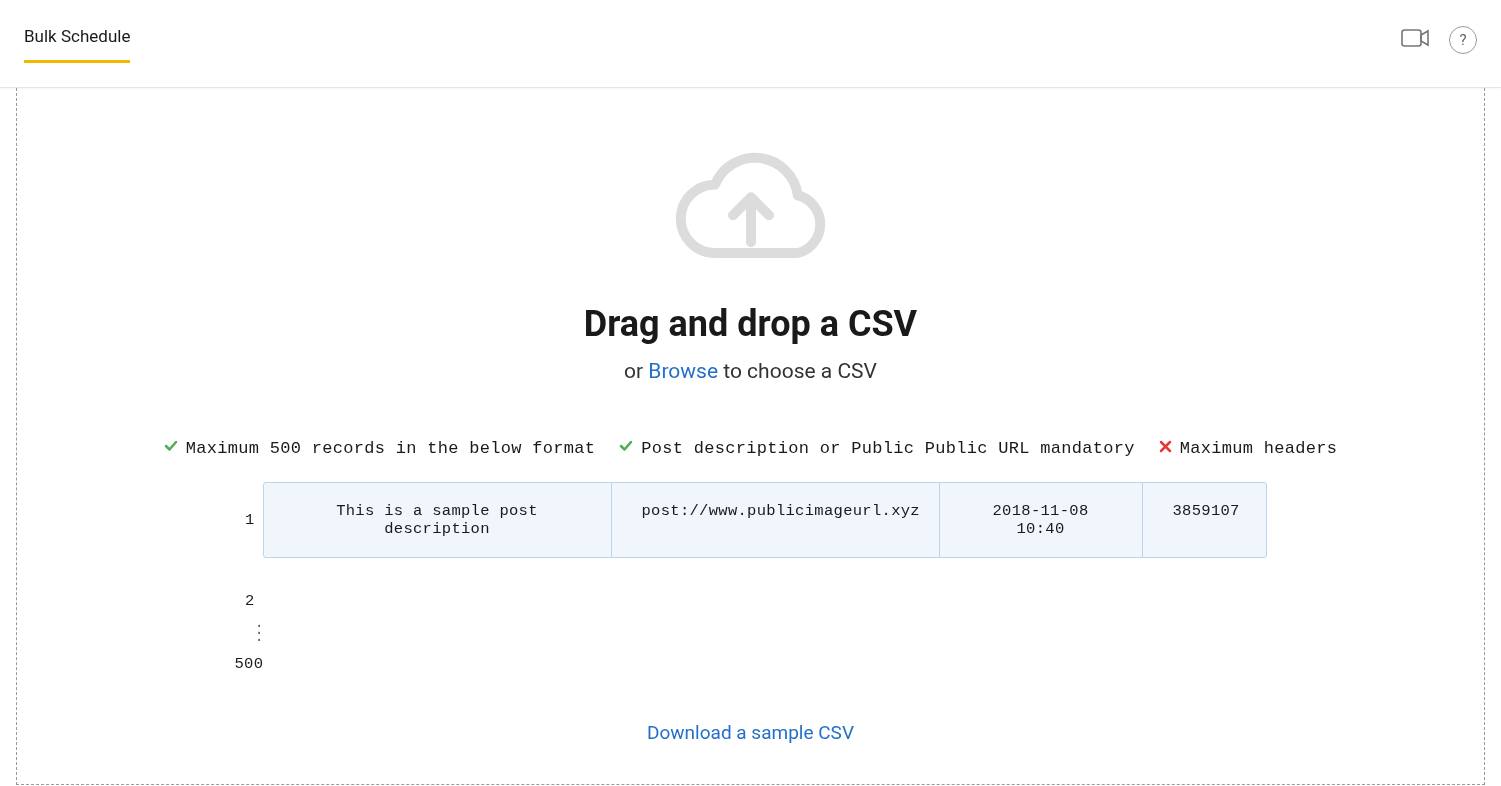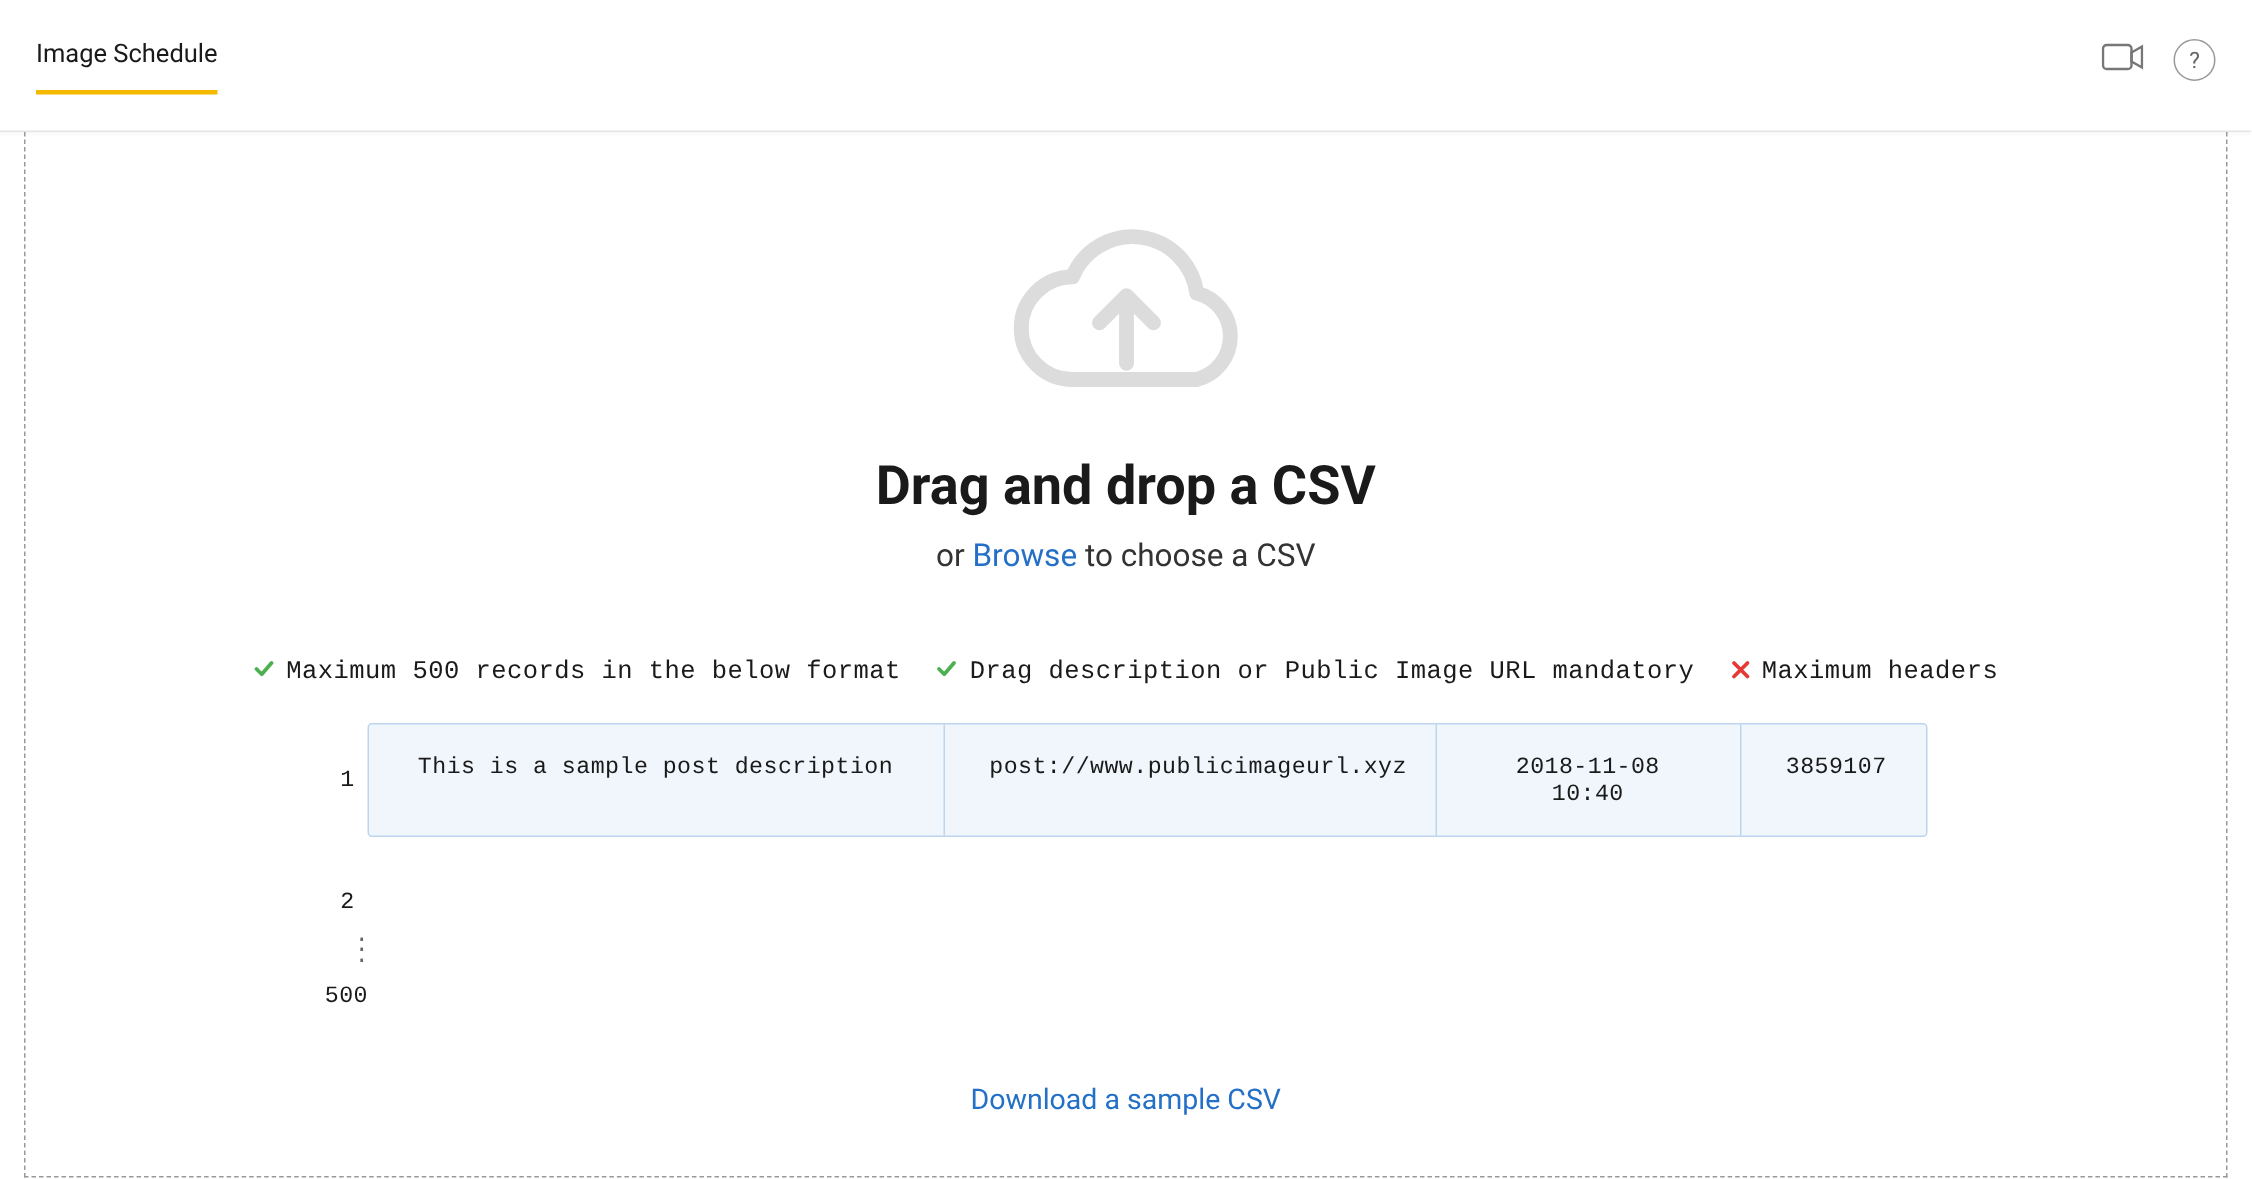--- a/index.html
+++ b/index.html
@@ -162,21 +162,21 @@
       padding: 19px 30px;
       border-right: 1px solid #bcd5ed;
       color: #1a1a1a;
       text-align: center;
     }
 
     .cell:last-child {
       border-right: none;
     }
 
-    .cell-1 { width: 384px; }
+    .cell-1 { width: 348px; }
     .cell-2 { width: 328px; }
     .cell-3 { width: 203px; }
     .cell-4 { width: 123px; }
 
     .row-2 {
       margin-top: 34px;
     }
 
     .row-dots {
       margin-top: 10px;
@@ -195,21 +195,21 @@
       color: #2470c7;
       cursor: pointer;
       margin-top: 48px;
     }
   </style>
 </head>
 <body>
 
 <div class="header">
   <div class="header-left">
-    <span class="tab-active">Image Schedule</span>
+    <span class="tab-active">Bulk Schedule</span>
   </div>
   <div class="header-right">
     <span>
       <svg class="video-icon" viewBox="0 0 28 20" fill="none" stroke="#777" stroke-width="1.6">
         <rect x="1" y="2" width="19" height="16" rx="2.5"></rect>
         <path d="M20 7l7-4v14l-7-4z"></path>
       </svg>
     </span>
     <span class="help-icon">?</span>
   </div>
@@ -238,21 +238,21 @@
             </svg>
         </span>
         <span>Maximum 500 records in the below format</span>
       </div>
       <div class="rule-item">
         <span class="check-icon">
           <svg width="14" height="14" viewBox="0 0 14 14">
               <path d="M2 7 L5.5 10.5 L12 3" stroke="#4caf50" stroke-width="2.5" fill="none" stroke-linecap="round" stroke-linejoin="round"></path>
             </svg>
         </span>
-        <span>Drag description or Public Image URL mandatory</span>
+        <span>Post description or Public Public URL mandatory</span>
       </div>
       <div class="rule-item">
         <span class="x-icon">
           <svg width="13" height="13" viewBox="0 0 13 13">
               <path d="M2 2 L11 11 M11 2 L2 11" stroke="#e53935" stroke-width="2.5" fill="none" stroke-linecap="round"></path>
             </svg>
         </span>
         <span>Maximum headers</span>
       </div>
     </div>

